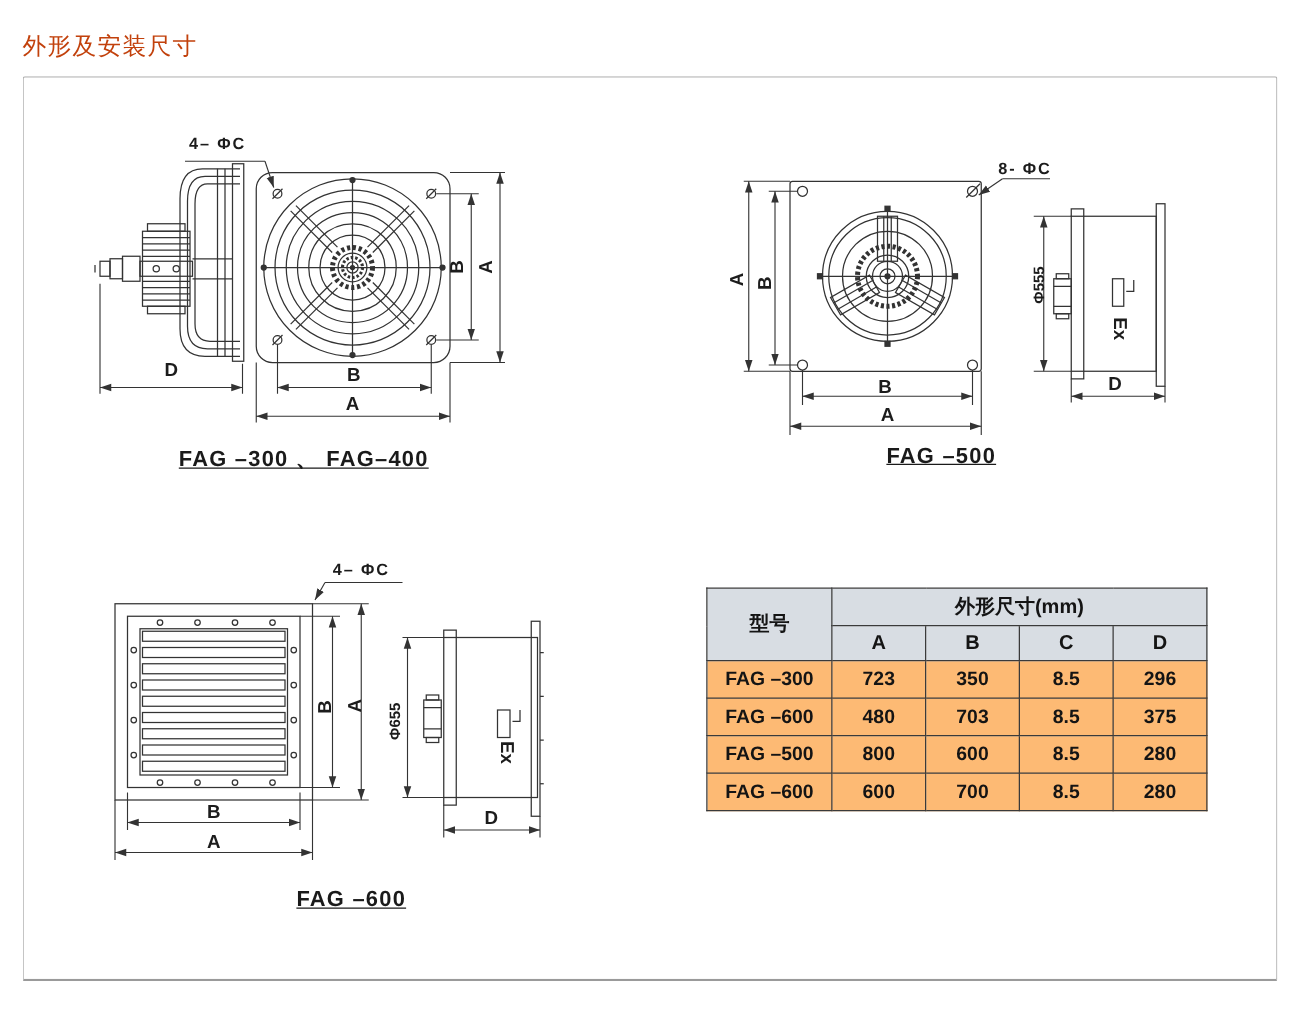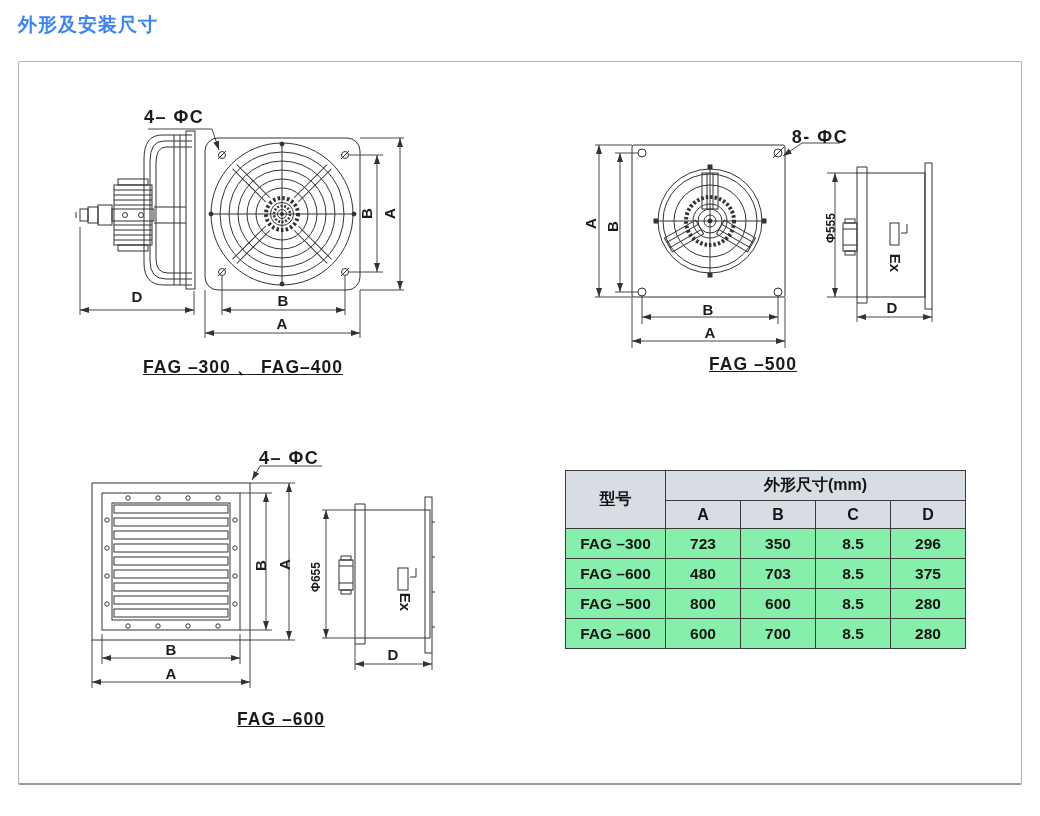--- a/index.html
+++ b/index.html
@@ -1,38 +1,38 @@
 <!DOCTYPE html>
 <html><head>
 <meta charset="utf-8">
 <style>
   html,body{margin:0;padding:0;background:#ffffff;}
   .stage{position:relative;width:1040px;height:816px;background:#fff;overflow:hidden;
          font-family:"Liberation Sans","DejaVu Sans",sans-serif;}
-  .page-title{position:absolute;left:18px;top:12px;font-size:19px;font-weight:bold;color:#3b82f6;letter-spacing:1px;}
+  .page-title{position:absolute;left:18px;top:24px;font-size:19px;font-weight:normal;color:#c2410c;letter-spacing:1px;}
   .frame{position:absolute;left:18px;top:61px;width:1002px;height:721px;background:#fff;
          border:1px solid #b2b2b2;border-bottom:2px solid #9a9a9a;border-radius:2px;}
   .drawing{position:absolute;}
   svg{display:block;}
   .lbl{position:absolute;font-weight:bold;color:#1c1c1c;text-align:center;line-height:1;white-space:nowrap;}
   .dimletter{font-size:15px;}
   .vert{transform:rotate(-90deg);transform-origin:center;}
   .rot90{transform:rotate(90deg);transform-origin:center;}
   .dia{font-size:12px;}
-  .holelbl{font-size:18px;letter-spacing:1.5px;}
+  .holelbl{font-size:13px;letter-spacing:1.5px;}
   .exlbl{font-size:15px;}
   .caption{position:absolute;font-size:17.5px;font-weight:bold;color:#1a1a1a;text-align:center;letter-spacing:1px;text-decoration:underline;}
   
   .dim-table{position:absolute;left:565px;top:470px;width:400px;border-collapse:collapse;table-layout:fixed;
              font-weight:bold;color:#141414;}
   .dim-table th,.dim-table td{border:1px solid #3a3a3a;text-align:center;vertical-align:middle;padding:0;}
   .dim-table thead th{background:#d8dde3;}
   .dim-table .r-group{height:30px;font-size:16px;}
   .dim-table .r-sub th{height:27px;font-size:16px;}
-  .dim-table tbody td{height:29px;font-size:15.5px;background:#86efac;}
+  .dim-table tbody td{height:29px;font-size:15.5px;background:#fdba74;}
   .c-model{width:100px;}
   .c-val{width:75px;}
 </style>
 </head>
 <body>
 
 <div class="stage">
 
   <div class="page-title">外形及安装尺寸</div>
   <div class="frame"></div>

